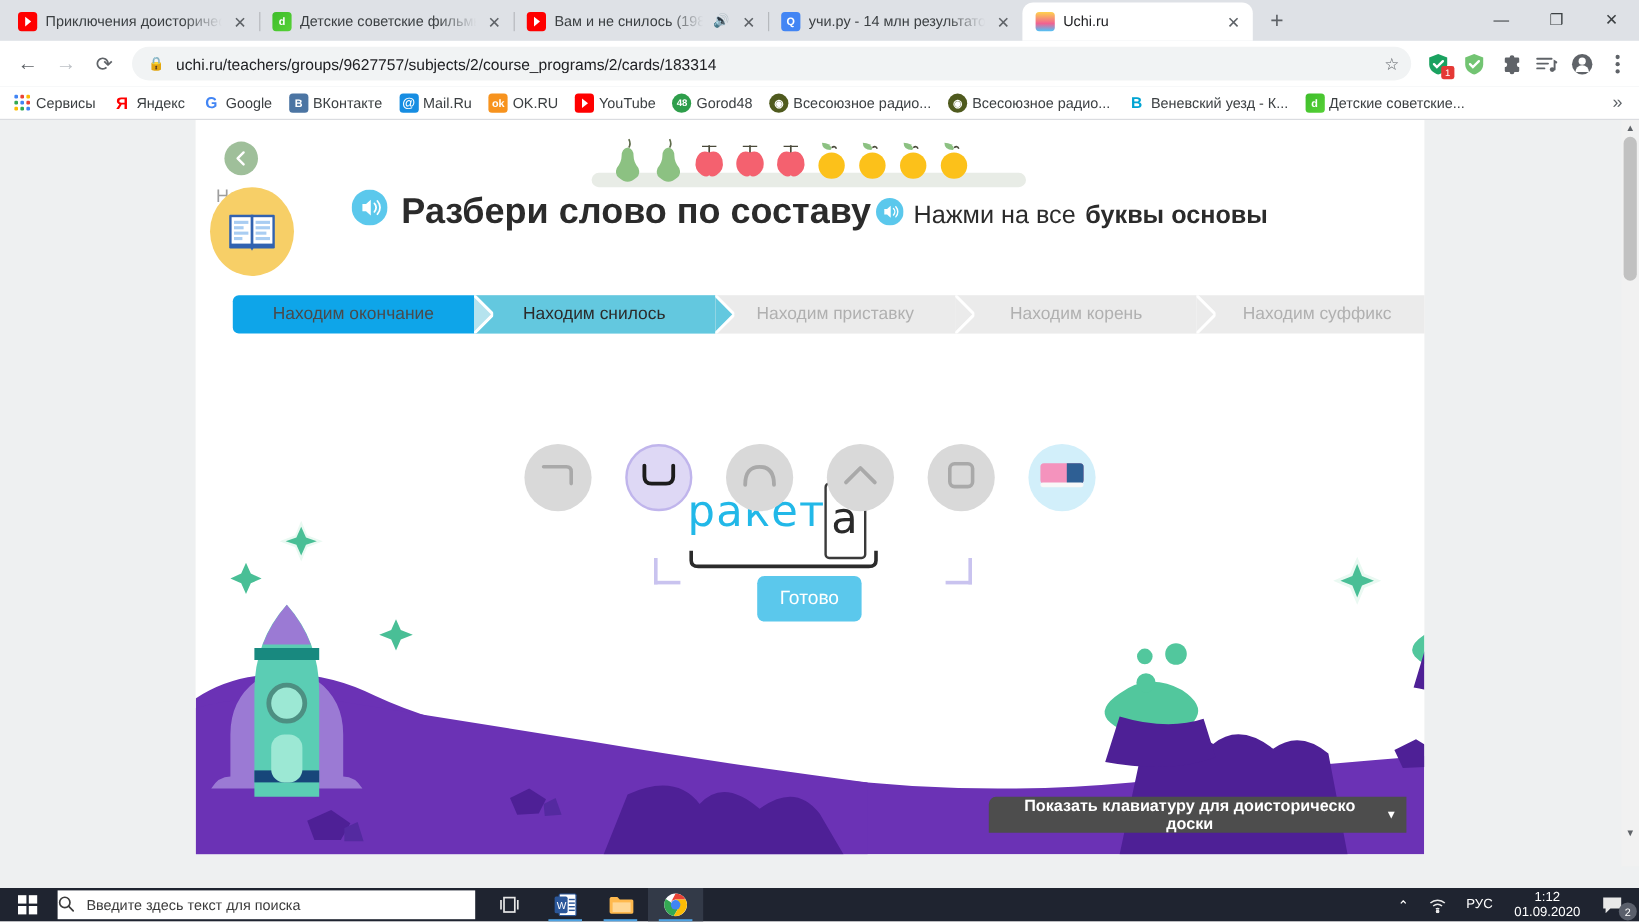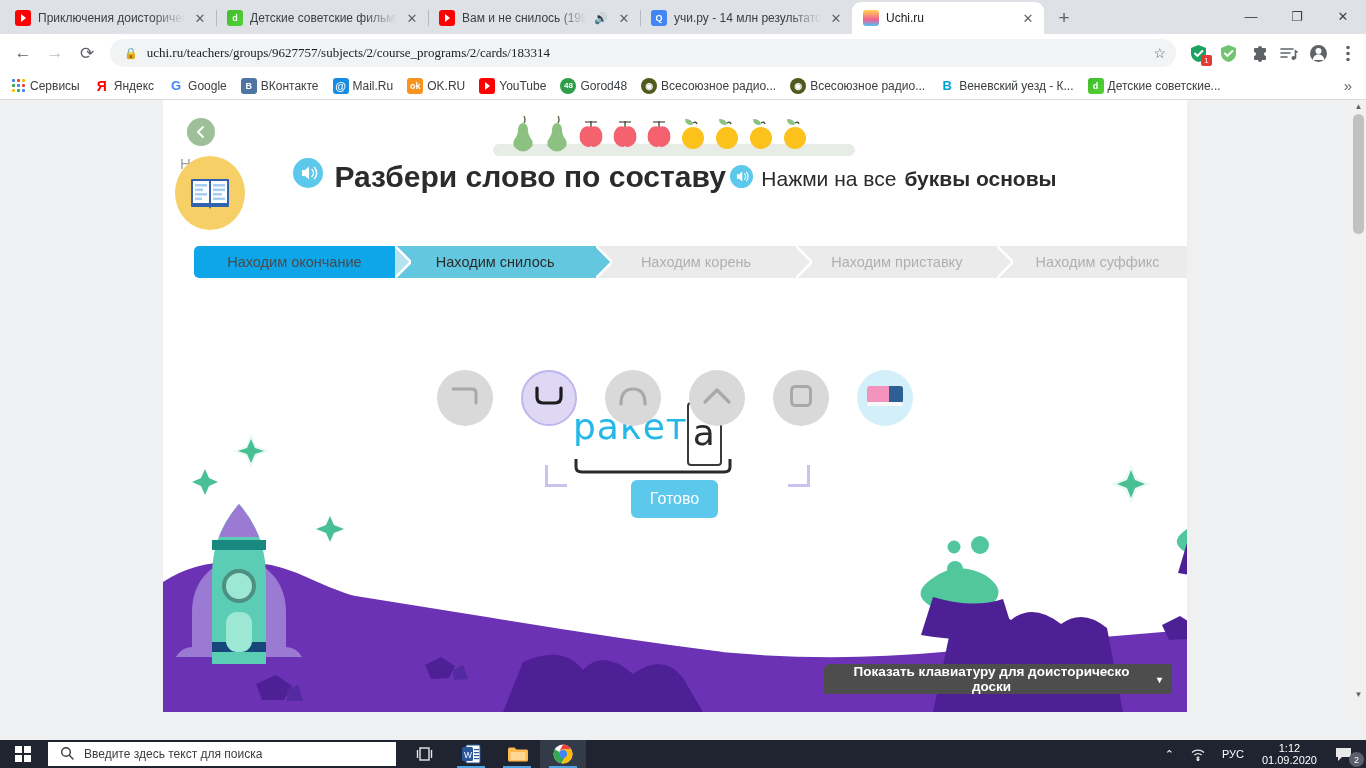--- a/index.html
+++ b/index.html
@@ -75,21 +75,21 @@
   .navbtn.disabled { color: #bdc1c6; }
   .omnibox {
     flex: 1 1 auto; height: 28px;
     background: #f1f3f4; border-radius: 14px;
     display: flex; align-items: center; gap: 9px;
     padding: 0 10px 0 14px;
     margin: 0 6px;
     font-size: 13px; color: #202124;
   }
   .lock { font-size: 11px; color: #5f6368; }
-  .omnibox .url { flex: 1 1 auto; white-space: nowrap; overflow: hidden; font-family: Liberation Serif, serif; }
+  .omnibox .url { flex: 1 1 auto; white-space: nowrap; overflow: hidden; }
   .omnibox .star { color: #5f6368; font-size: 14px; }
   .tbicons { display: flex; align-items: center; gap: 10px; padding-left: 4px; }
   .tbicon { width: 20px; height: 20px; display:flex; align-items:center; justify-content:center; position: relative; }
 
   .bookmarks { height: 28px; background: #fff; display: flex; align-items: center; padding: 0 10px; gap: 14px; font-size: 12px; color: #3c4043; border-bottom: 1px solid #dadce0;}
   .bm { display: flex; align-items: center; gap: 4px; white-space: nowrap; }
   .bm .bmico { width: 16px; height: 16px; border-radius: 3px; display:flex; align-items:center; justify-content:center; font-size: 9px; color: #fff; font-weight: bold; flex:0 0 16px;}
   .bmgrid { display:grid; grid-template-columns: repeat(3,3px); grid-template-rows: repeat(3,3px); gap:2px; }
   .bmgrid i { background:#5f6368; border-radius:1px; }
   .bmgrid i:nth-child(1){background:#4285f4}.bmgrid i:nth-child(2){background:#ea4335}.bmgrid i:nth-child(3){background:#fbbc04}
@@ -213,21 +213,21 @@
   .kbbar .kbtext { flex: 1 1 auto; text-align: center; }
   .kbbar .kbarrow { font-size: 10px; }
 
   
   .taskbar { width: 1366px; height: 28px; background: #1f2430; display: flex; align-items: center; position: relative; }
   .startbtn { width: 46px; height: 28px; display:flex; align-items:center; justify-content:center; }
   .winlogo { display:grid; grid-template-columns: 7px 7px; grid-template-rows: 7px 7px; gap:2px; }
   .winlogo i { background: #fff; }
   .tbsearch {
     width: 348px; height: 24px; background: #fff; margin-left: 2px;
-    display: flex; align-items: center; gap: 10px; padding-left: 12px;
+    display: flex; align-items: center; gap: 10px; 
     font-size: 12px; color: #3b3b3b;
   }
   .tbapps { display: flex; align-items: center; gap: 0; margin-left: 6px; }
   .tbapp { width: 46px; height: 28px; display:flex; align-items:center; justify-content:center; position: relative; }
   .tbapp.running::after { content:""; position:absolute; bottom:0; left:9px; width:28px; height:2px; background:#4fa3e3; }
   .tbapp.focused { background: #333a48; }
   .tray { position: absolute; right: 0; display: flex; align-items: center; gap: 0; height: 28px; color: #fff; font-size: 11px; }
   .trayitem { padding: 0 8px; display:flex; align-items:center; height:28px; }
   .clock { text-align: center; line-height: 12px; padding: 0 10px; font-size: 11px; }
   .notifbadge { position: relative; padding-right: 14px; }
@@ -540,30 +540,30 @@
       <div class="step current">
         <span>Находим снилось</span>
         <span class="arrow">
             <svg width="16" height="32" viewBox="0 0 16 32">
               <path d="M0 0 L16 16 L0 32 Z" fill="#63c8df"></path>
               <path d="M0 0 L16 16 L0 32" stroke="#fff" stroke-width="2.5" fill="none"></path>
             </svg>
           </span>
       </div>
       <div class="step todo">
-        <span>Находим корень</span>
+        <span>Находим приставку</span>
         <span class="arrow">
             <svg width="16" height="32" viewBox="0 0 16 32">
               <path d="M0 0 L16 16 L0 32 Z" fill="#ebebeb"></path>
               <path d="M0 0 L16 16 L0 32" stroke="#fff" stroke-width="2.5" fill="none"></path>
             </svg>
           </span>
       </div>
       <div class="step todo">
-        <span>Находим приставку</span>
+        <span>Находим корень</span>
         <span class="arrow">
             <svg width="16" height="32" viewBox="0 0 16 32">
               <path d="M0 0 L16 16 L0 32 Z" fill="#ebebeb"></path>
               <path d="M0 0 L16 16 L0 32" stroke="#fff" stroke-width="2.5" fill="none"></path>
             </svg>
           </span>
       </div>
       <div class="step todo">
         <span>Находим суффикс</span>
       </div>

